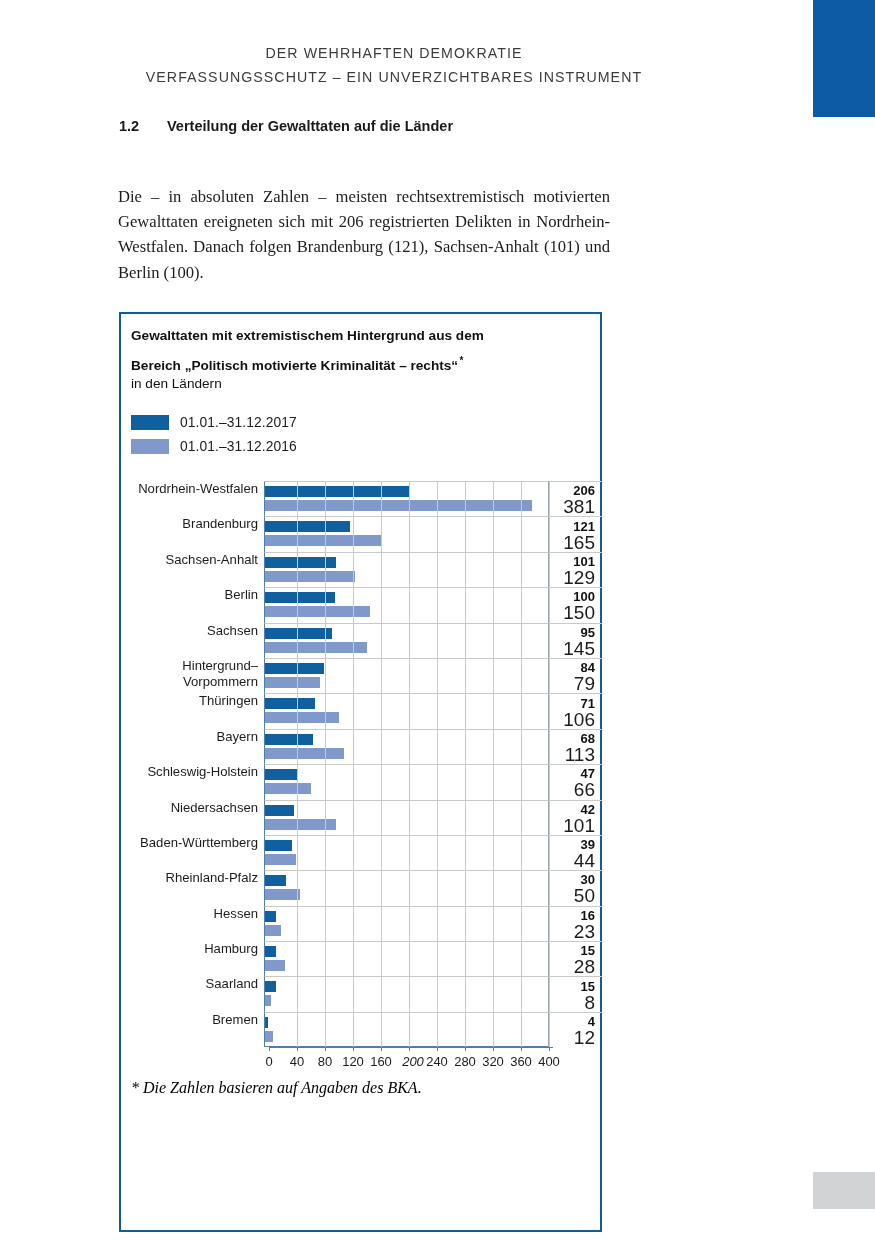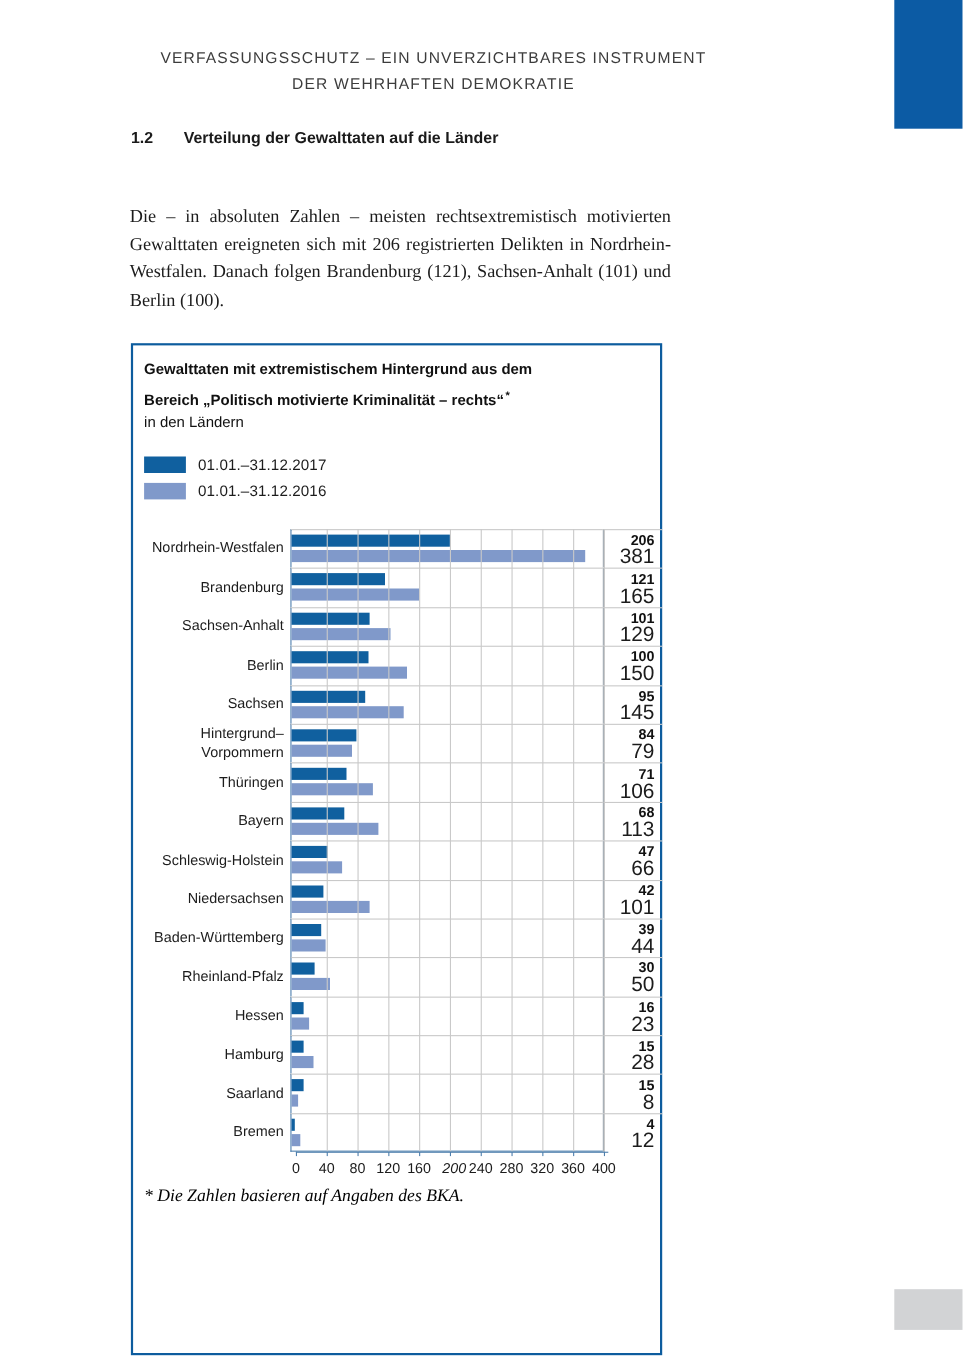--- a/index.html
+++ b/index.html
@@ -162,21 +162,21 @@
   .row-label {
     width: 143px;
     flex: none;
     text-align: right;
     font-size: 13.1px;
     color: #1c1c1c;
     line-height: 16.5px;
     padding-right: 6px;
     display: flex;
     flex-direction: column;
-    justify-content: center;
+    justify-content: flex-start;
     align-items: flex-end;
   }
   .plot-cell {
     position: relative;
     width: 284px;
     flex: none;
     border-top: 1px solid #c9c9c9;
     border-left: 1px solid #4e7fad;
   }
   .chart-row:last-child .plot-cell { border-bottom: 1px solid #4e7fad; }
@@ -260,22 +260,22 @@
     color: #000000;
     font-style: italic;
   }
 </style>
 </head>
 <body>
 
 <div id="corner-block" style="background: rgb(12, 91, 164);"></div>
 
 <div id="running-head">
+  <div>DER WEHRHAFTEN DEMOKRATIE</div>
   <div>VERFASSUNGSSCHUTZ – EIN UNVERZICHTBARES INSTRUMENT</div>
-  <div>DER WEHRHAFTEN DEMOKRATIE</div>
 </div>
 
 <div id="section-heading">
   <span class="sec-num">1.2</span>
   <span>Verteilung der Gewalttaten auf die Länder</span>
 </div>
 
 <p id="body-paragraph">Die – in absoluten Zahlen – meisten rechtsextremistisch motivierten Gewalttaten ereigneten sich mit 206 registrierten Delikten in Nordrhein-Westfalen. Danach folgen Brandenburg (121), Sachsen-Anhalt (101) und Berlin (100).</p>
 
 <div id="figure-panel" style="border-color: rgb(13, 92, 158);">

